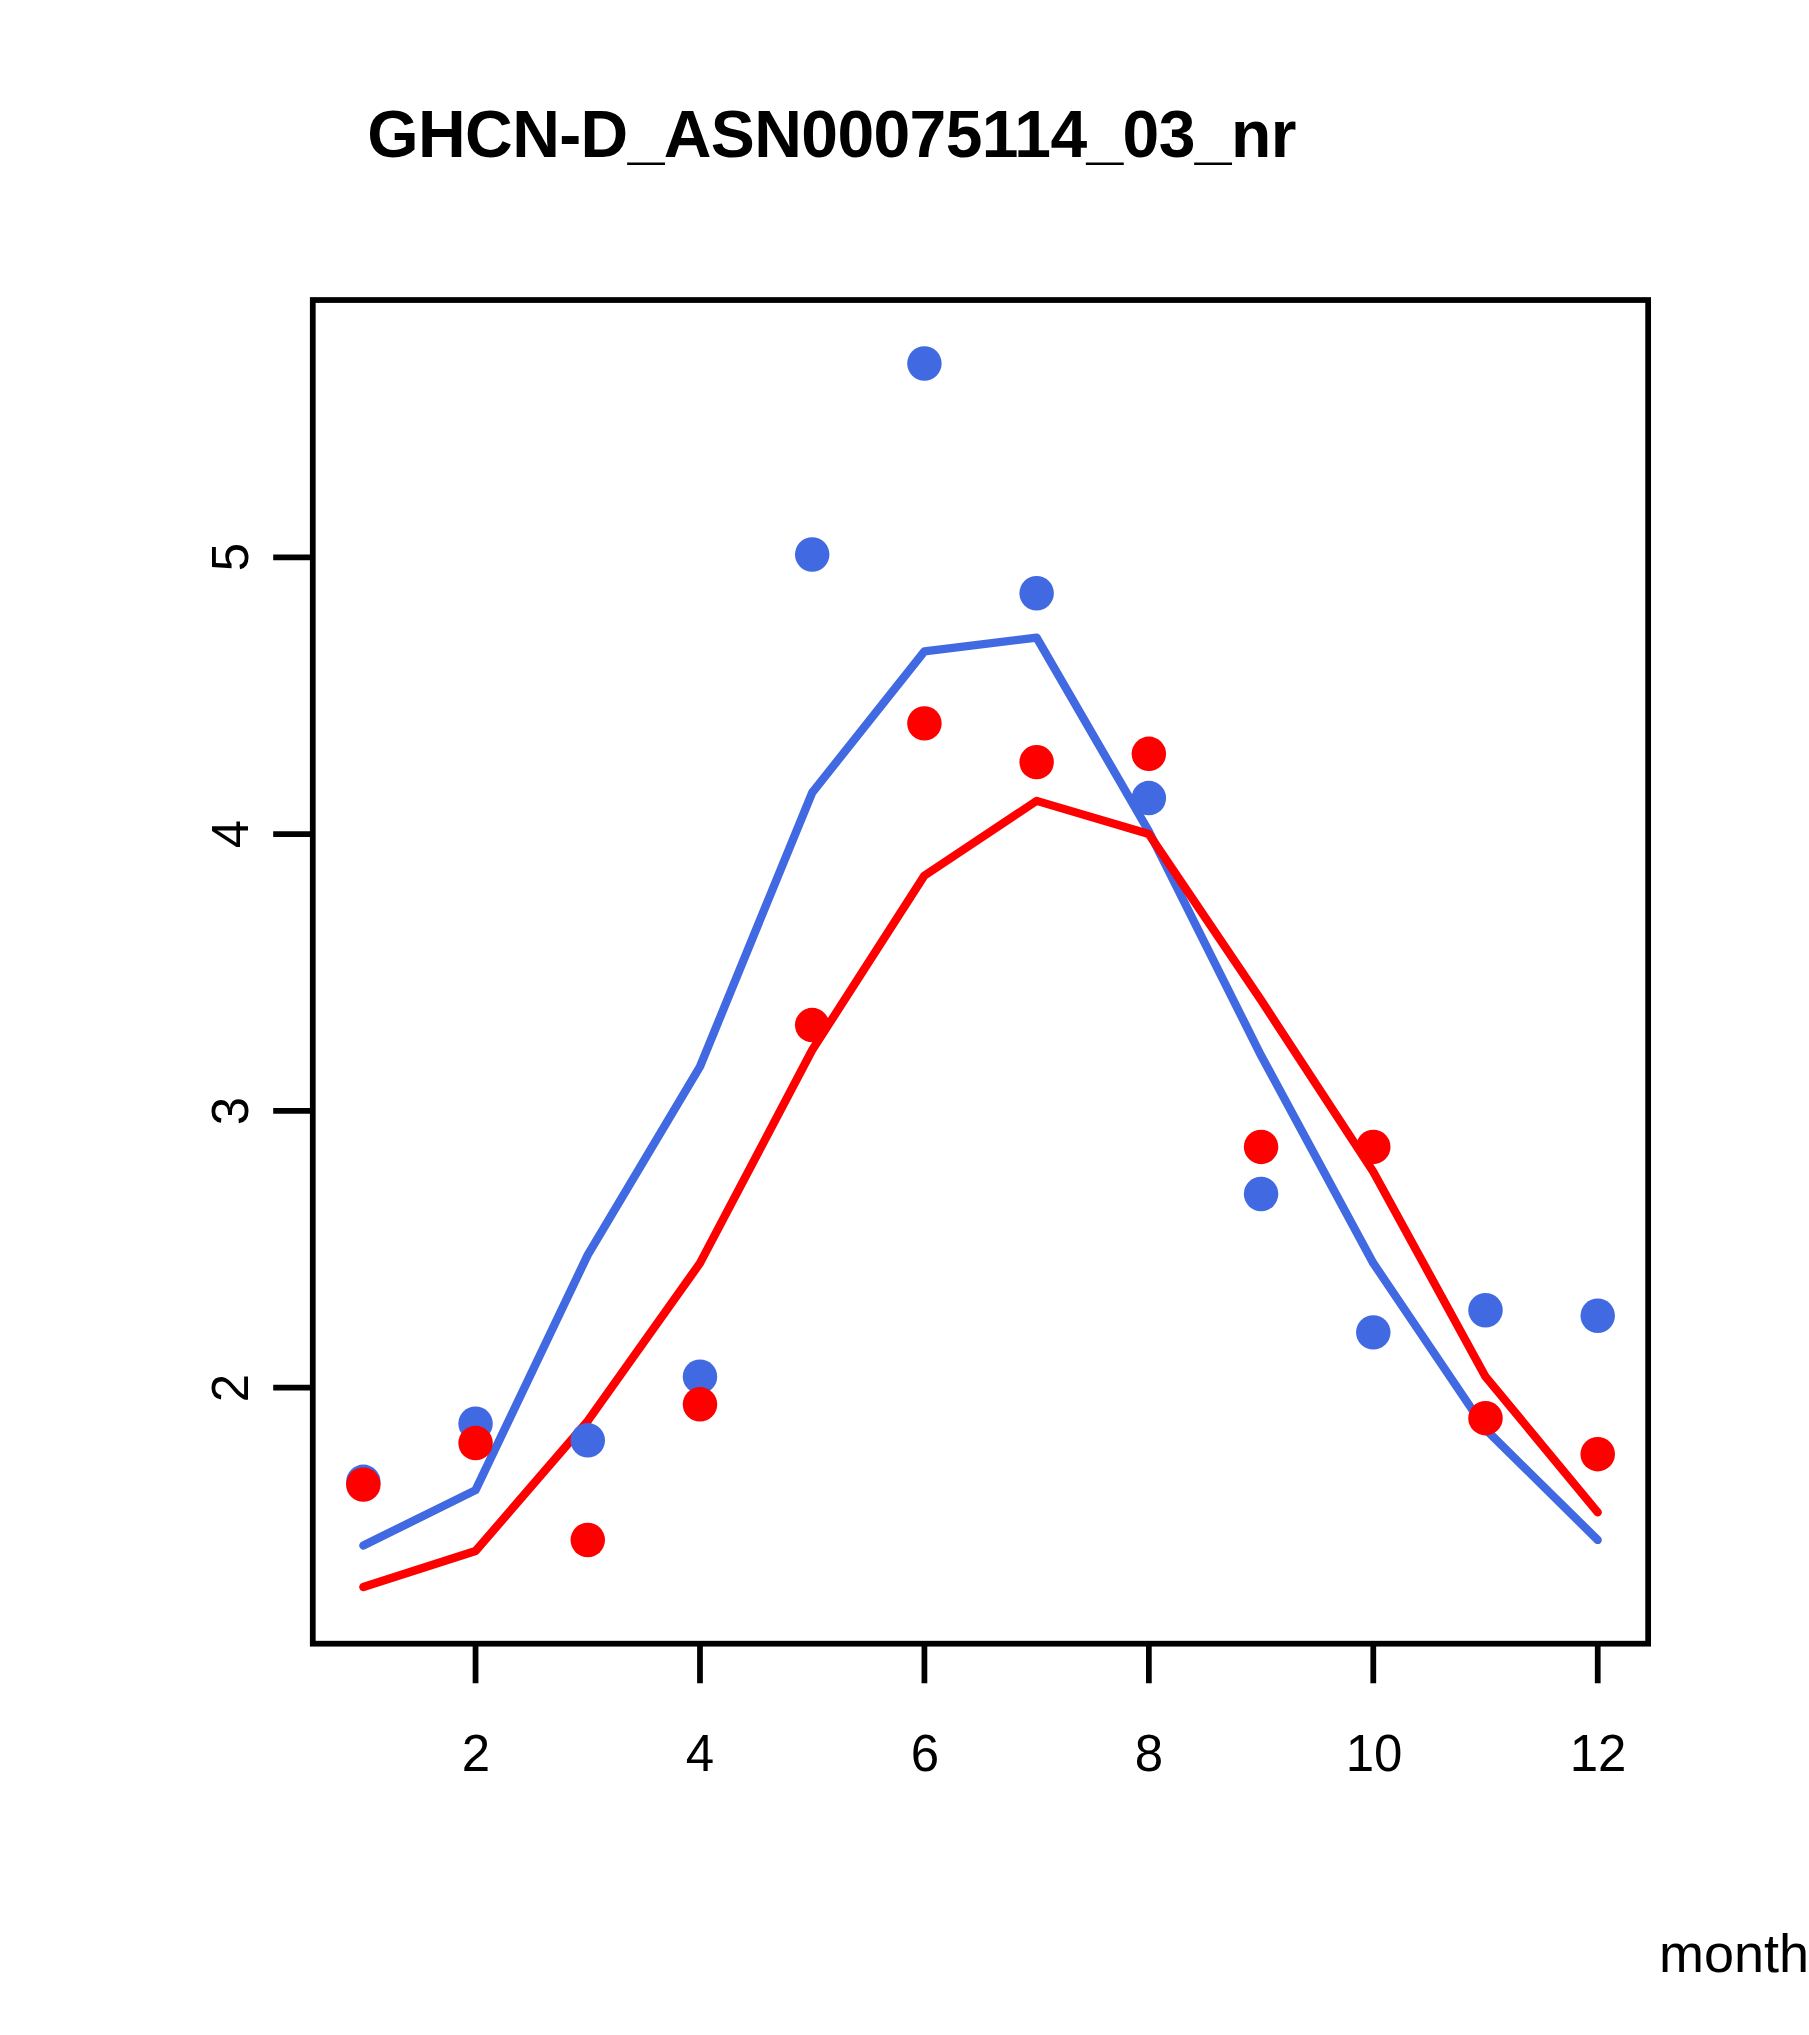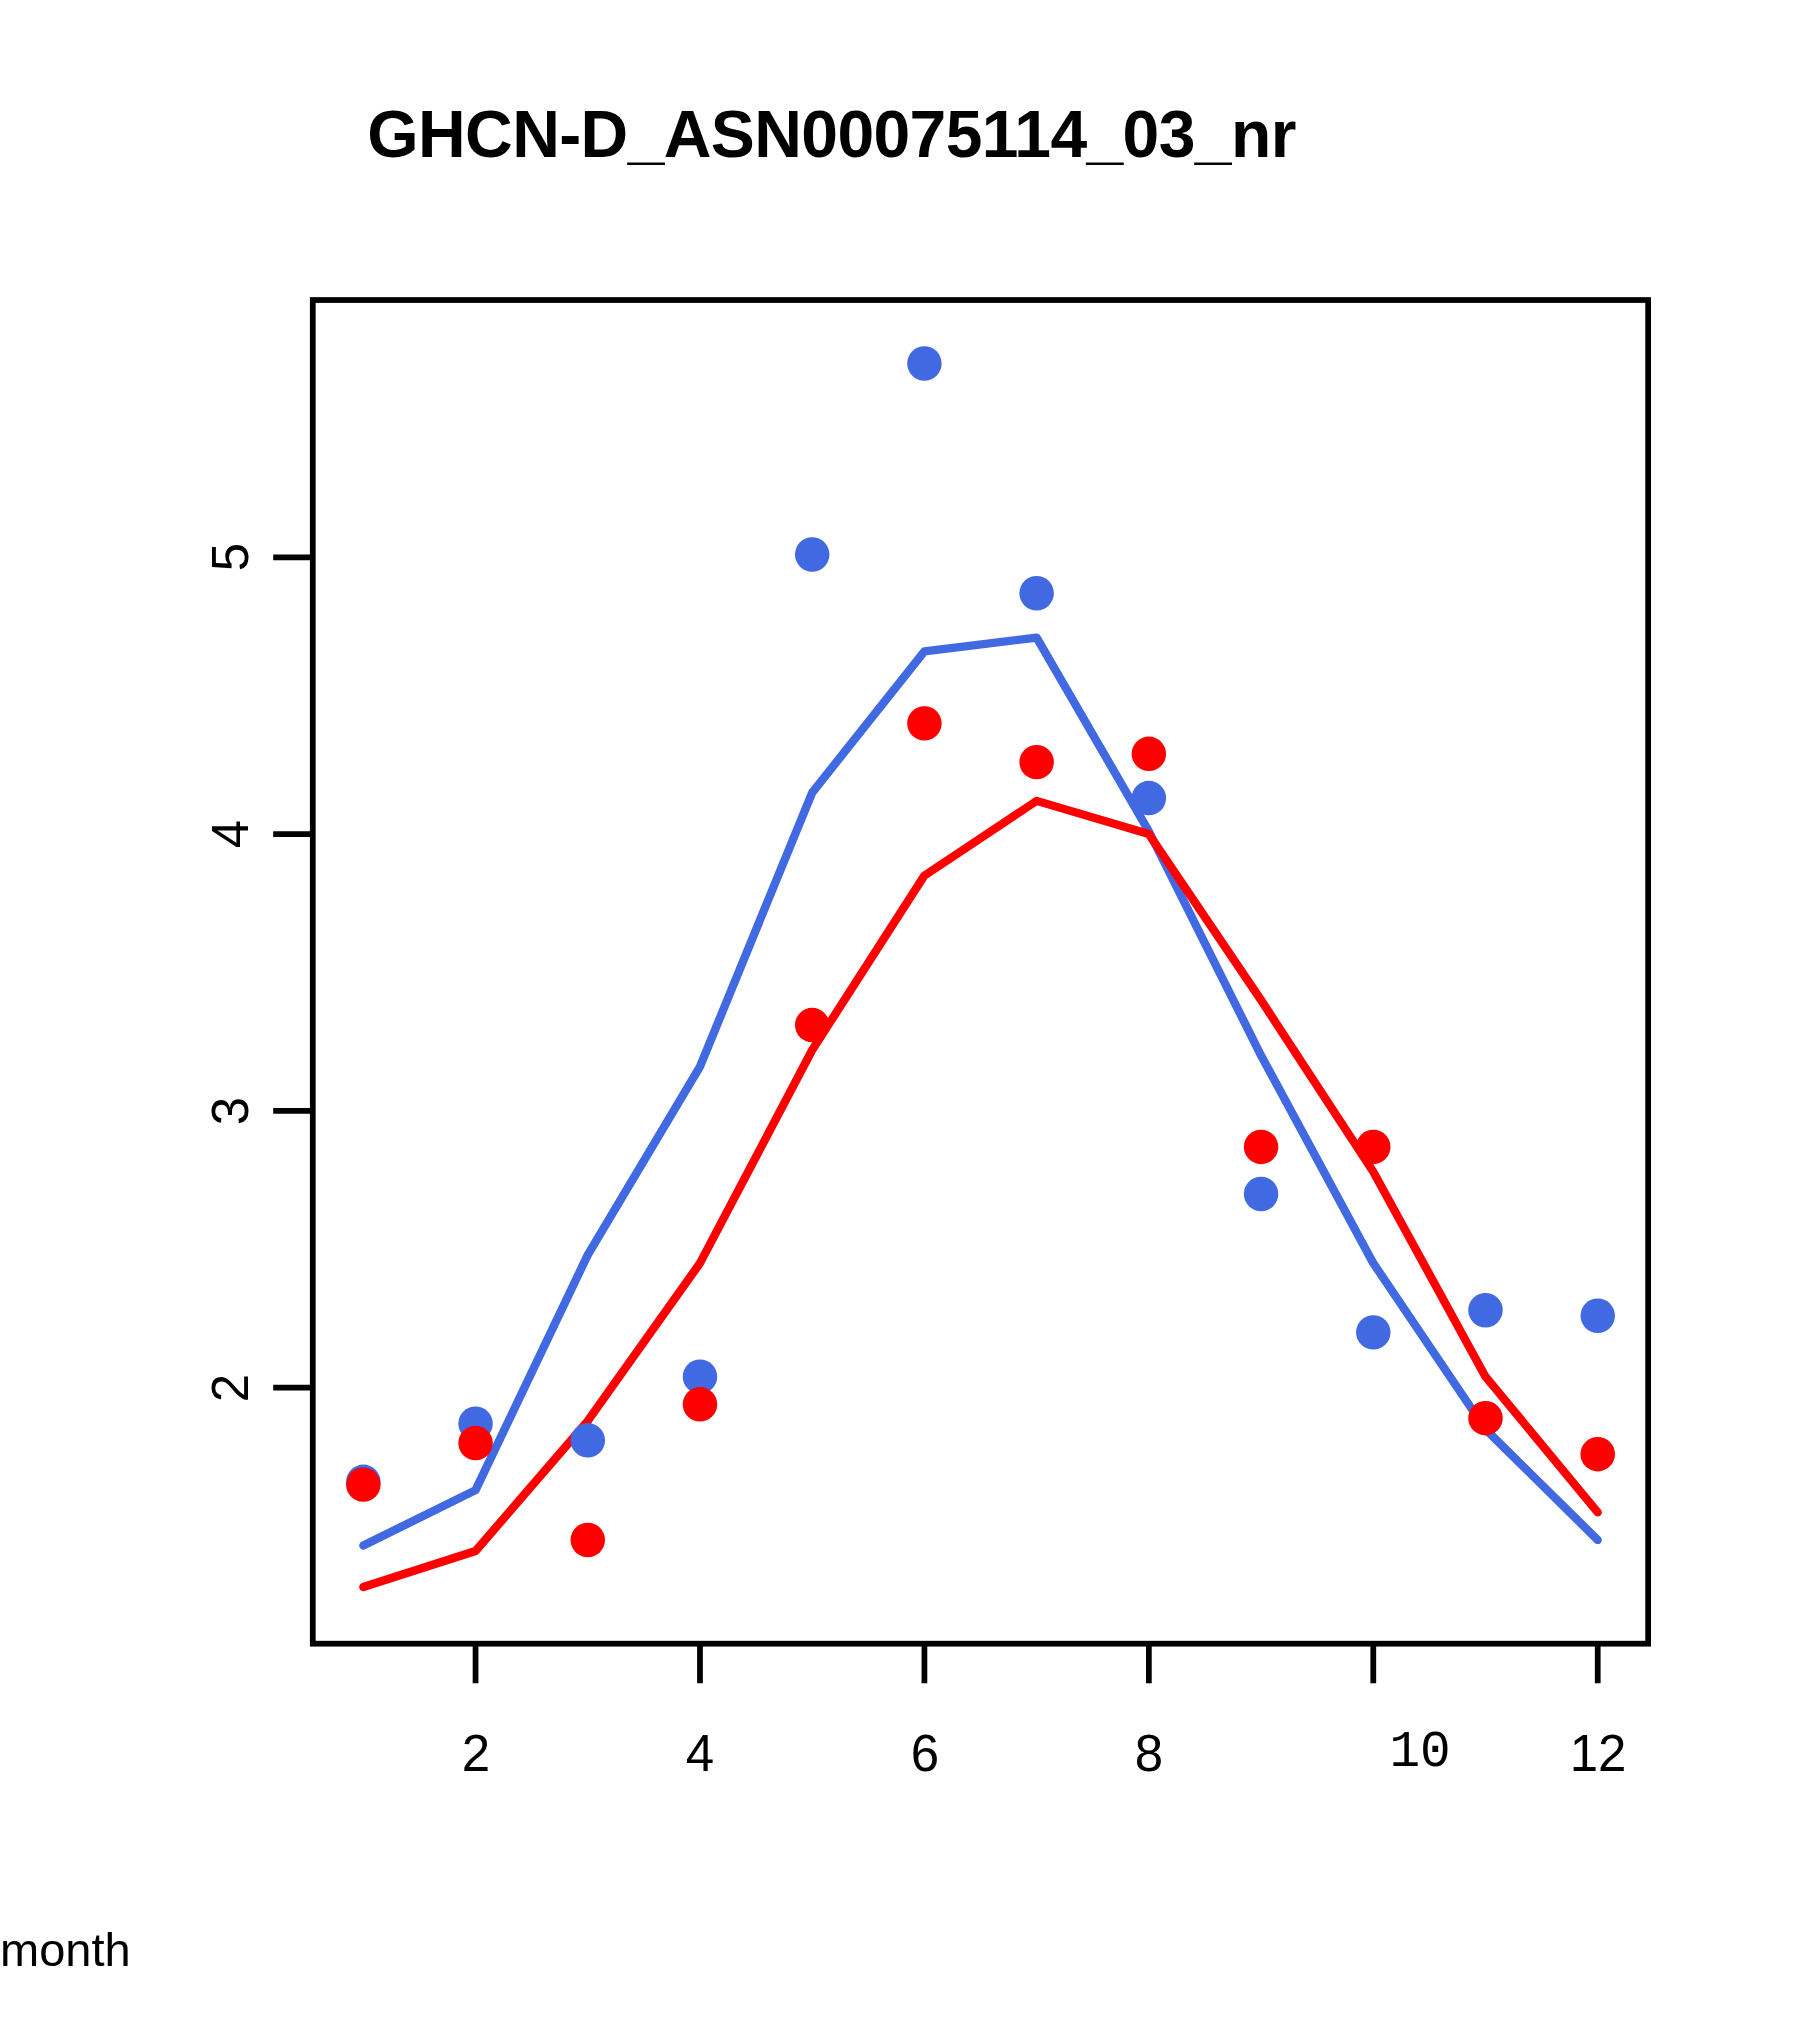--- a/index.html
+++ b/index.html
@@ -35,22 +35,22 @@
   #plot-svg {
     position: absolute;
     left: 0;
     top: 0;
   }
   .axis-label-x {
     position: absolute;
     left: 0;
     top: 1922px;
     width: 1809px;
-    text-align: left;
-    font-size: 47px;
+    text-align: right;
+    font-size: 54px;
     font-family: "Liberation Sans", sans-serif;
   }
   .tick-label-x {
     position: absolute;
     font-size: 51px;
     font-family: "Liberation Sans", sans-serif;
     text-align: center;
     transform: translateX(-50%);
     top: 1724px;
   }
@@ -120,21 +120,21 @@
       </g>
   </svg>
 
   <div class="axis-label-x">month</div>
 
   <div id="x-tick-labels">
       <div class="tick-label-x" style="left: 476px;">2</div>
       <div class="tick-label-x" style="left: 700px;">4</div>
       <div class="tick-label-x" style="left: 925px;">6</div>
       <div class="tick-label-x" style="left: 1149px;">8</div>
-      <div class="tick-label-x" style="left: 1420px; font-family: Liberation Mono, monospace;">10</div>
+      <div class="tick-label-x" style="left: 1374px;">10</div>
       <div class="tick-label-x" style="left: 1598px;">12</div>
     </div>
   <div id="y-tick-labels">
       <div class="tick-label-y" style="top: 1388px;">2</div>
       <div class="tick-label-y" style="top: 1111px;">3</div>
       <div class="tick-label-y" style="top: 834px;">4</div>
       <div class="tick-label-y" style="top: 557px;">5</div>
     </div>
 
 </div>

